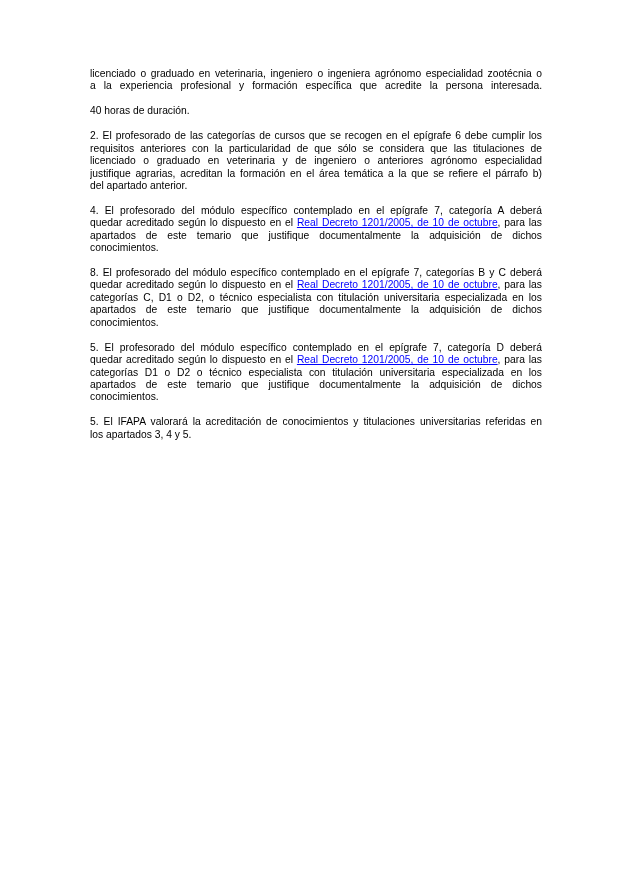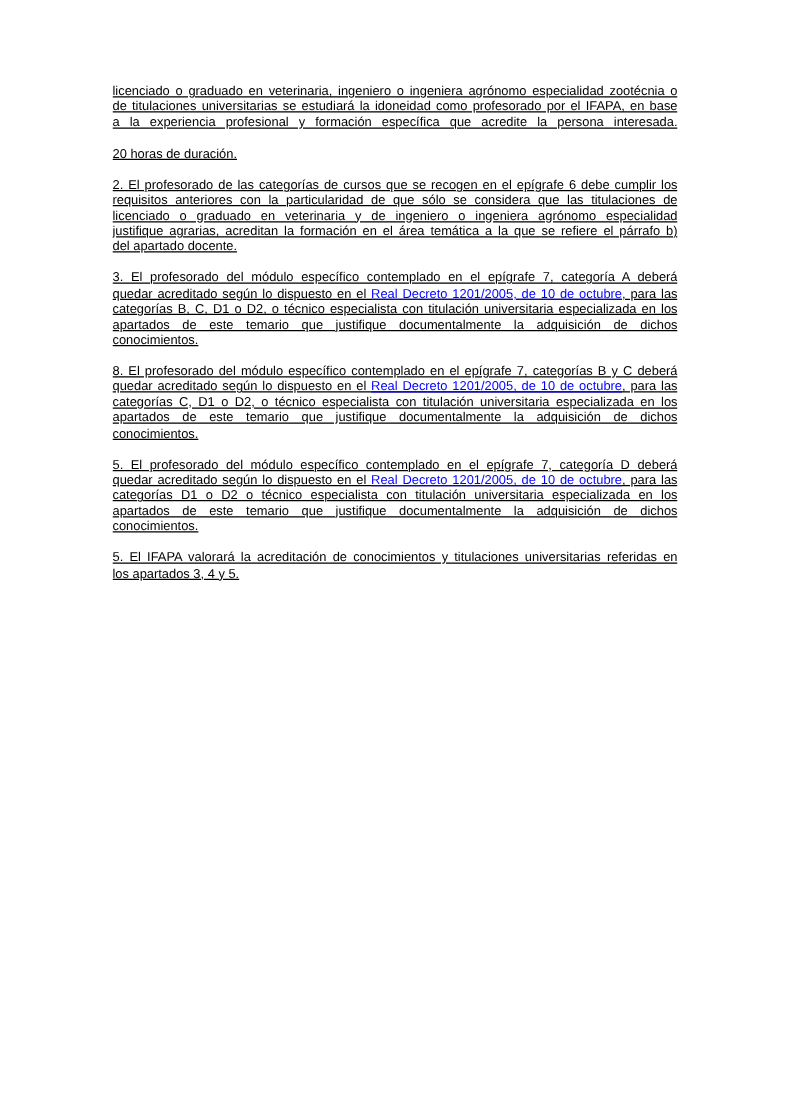--- a/index.html
+++ b/index.html
@@ -25,21 +25,20 @@
     position: absolute;
     left: 90px;
     top: 68px;
     width: 452px;
     font-size: 10.3px;
     line-height: 12.45px;
     color: var(--text-color, #000000);
   }
   .paragraph {
     margin: 0 0 12.45px 0;
-    text-decoration: underline;
   }
   .paragraph:last-child {
     margin-bottom: 0;
   }
   .line {
     height: 12.45px;
     overflow: hidden;
     text-align: justify;
     text-align-last: justify;
     white-space: normal;
@@ -54,37 +53,35 @@
     margin-top: 17px;
   }
 </style>
 </head>
 <body>
 
 <div class="page">
   <div class="text-block">
       <div class="paragraph">
         <div class="line"><span>licenciado o graduado en veterinaria, ingeniero o ingeniera agrónomo especialidad zootécnia o</span></div>
-        <div class="line"><span>de titulaciones universitarias se estudiará la idoneidad como profesorado por el IFAPA, en base</span></div>
         <div class="line"><span>a la experiencia profesional y formación específica que acredite la persona interesada.</span></div>
       </div>
       <div class="paragraph">
-        <div class="line end"><span>20 horas de duración.</span></div>
+        <div class="line end"><span>40 horas de duración.</span></div>
       </div>
       <div class="paragraph">
         <div class="line"><span>2. El profesorado de las categorías de cursos que se recogen en el epígrafe 6 debe cumplir los</span></div>
         <div class="line"><span>requisitos anteriores con la particularidad de que sólo se considera que las titulaciones de</span></div>
-        <div class="line"><span>licenciado o graduado en veterinaria y de ingeniero o ingeniera agrónomo especialidad</span></div>
+        <div class="line"><span>licenciado o graduado en veterinaria y de ingeniero o anteriores agrónomo especialidad</span></div>
         <div class="line"><span>justifique agrarias, acreditan la formación en el área temática a la que se refiere el párrafo b)</span></div>
-        <div class="line end"><span>del apartado docente.</span></div>
+        <div class="line end"><span>del apartado anterior.</span></div>
       </div>
       <div class="paragraph">
-        <div class="line"><span>3. El profesorado del módulo específico contemplado en el epígrafe 7, categoría A deberá</span></div>
+        <div class="line"><span>4. El profesorado del módulo específico contemplado en el epígrafe 7, categoría A deberá</span></div>
         <div class="line"><span>quedar acreditado según lo dispuesto en el </span><span class="doclink">Real Decreto 1201/2005, de 10 de octubre</span><span>, para las</span></div>
-        <div class="line"><span>categorías B, C, D1 o D2, o técnico especialista con titulación universitaria especializada en los</span></div>
         <div class="line"><span>apartados de este temario que justifique documentalmente la adquisición de dichos</span></div>
         <div class="line end"><span>conocimientos.</span></div>
       </div>
       <div class="paragraph">
         <div class="line"><span>8. El profesorado del módulo específico contemplado en el epígrafe 7, categorías B y C deberá</span></div>
         <div class="line"><span>quedar acreditado según lo dispuesto en el </span><span class="doclink">Real Decreto 1201/2005, de 10 de octubre</span><span>, para las</span></div>
         <div class="line"><span>categorías C, D1 o D2, o técnico especialista con titulación universitaria especializada en los</span></div>
         <div class="line"><span>apartados de este temario que justifique documentalmente la adquisición de dichos</span></div>
         <div class="line end"><span>conocimientos.</span></div>
       </div>

